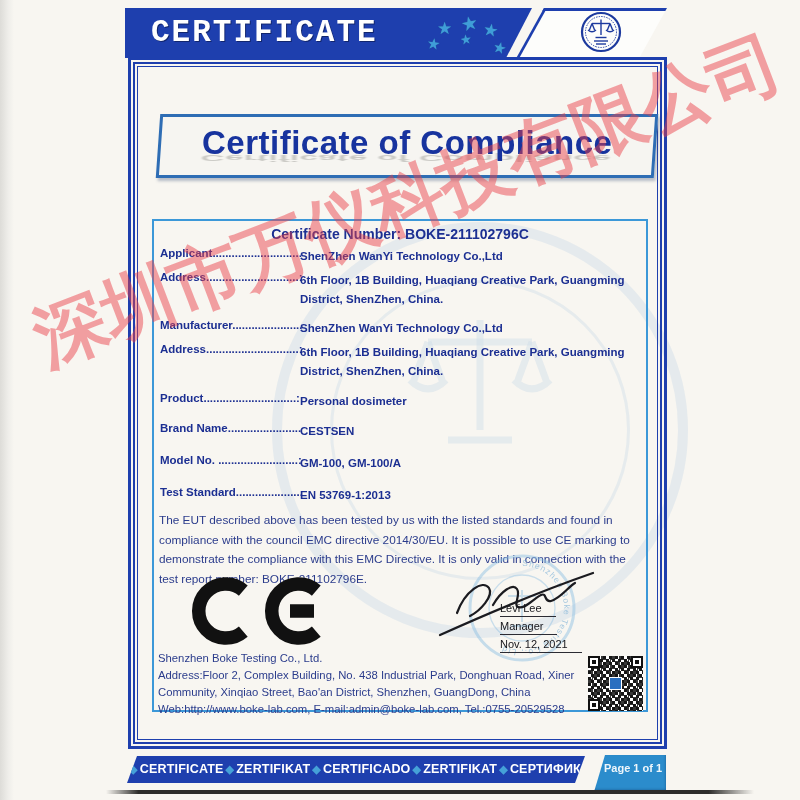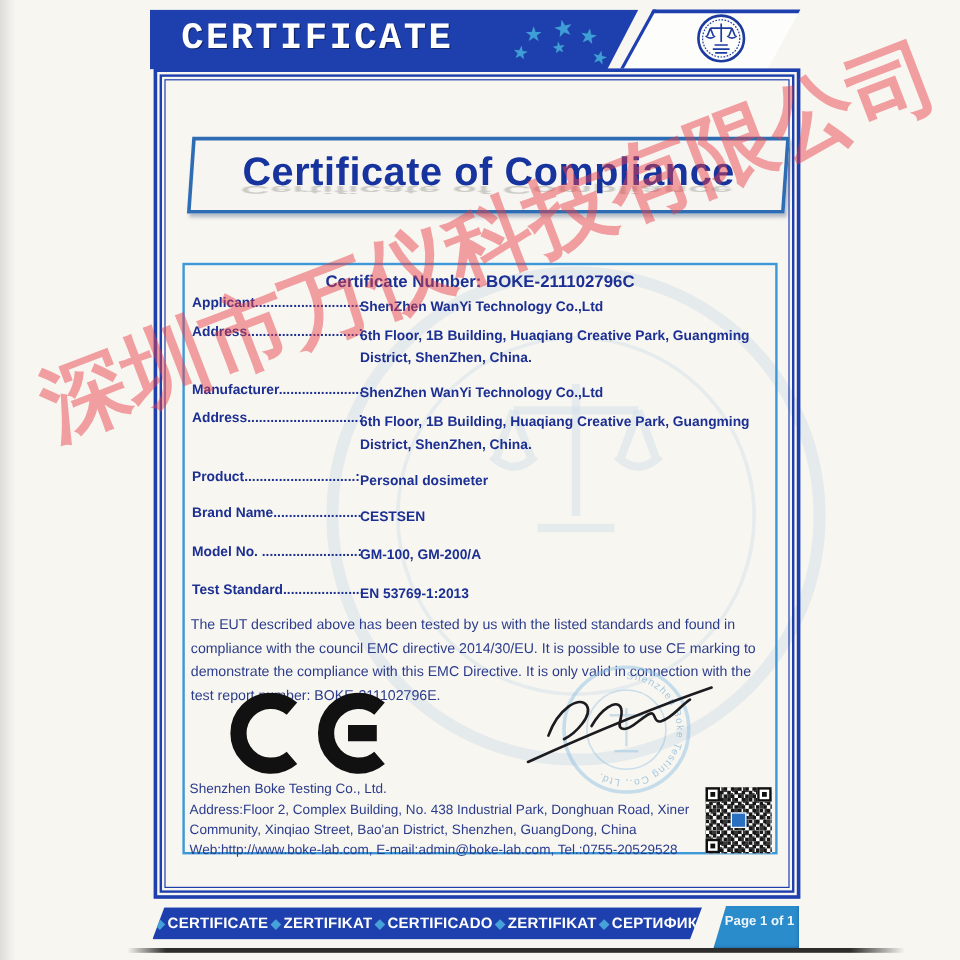--- a/index.html
+++ b/index.html
@@ -168,21 +168,21 @@
   <div class="field-row" style="top:392px;">
     <span class="lbl">Product.............................:</span>
     <span class="val">Personal dosimeter</span>
   </div>
   <div class="field-row" style="top:422px;">
     <span class="lbl">Brand Name.......................:</span>
     <span class="val">CESTSEN</span>
   </div>
   <div class="field-row" style="top:454px;">
     <span class="lbl">Model No. .........................:</span>
-    <span class="val">GM-100, GM-200/A</span>
+    <span class="val">GM-100, GM-100/A</span>
   </div>
   <div class="field-row" style="top:486px;">
     <span class="lbl">Test Standard.....................:</span>
     <span class="val">EN 53769-1:2013</span>
   </div>
 
   <div class="statement">The EUT described above has been tested by us with the listed standards and found in compliance with the council EMC directive 2014/30/EU. It is possible to use CE marking to demonstrate the compliance with this EMC Directive. It is only valid in connection with the test report number: BOKE-211102796E.</div>
 
   <svg class="ce-mark" width="138" height="68" viewBox="0 0 138 68">
     <g stroke="#111" stroke-width="13.5" fill="none">
@@ -207,20 +207,25 @@
       <line x1="50" y1="78" x2="70" y2="78"></line>
     </g>
   </svg>
   <svg class="signature-svg" width="175" height="75" viewBox="0 0 175 75">
     <g stroke="#1b1b20" stroke-width="2.2" fill="none" stroke-linecap="round">
       <path d="M 15 70 C 55 52, 110 28, 168 8"></path>
       <path d="M 32 48 C 40 26 58 14 64 23 C 69 31 55 46 45 51"></path>
       <path d="M 68 40 C 76 26 88 18 92 24 C 96 30 88 40 93 42 C 99 45 108 34 116 30 C 122 27 119 38 126 36 C 136 33 143 22 150 18"></path>
     </g>
   </svg>
+  <div class="sig-block">
+    <span class="wrap"><div>Levi Lee</div></span>
+    <span class="wrap"><div>Manager</div></span>
+    <span class="wrap"><div>Nov. 12, 2021</div></span>
+  </div>
 
   <div class="issuer">
     <div>Shenzhen Boke Testing Co., Ltd.</div>
     <div>Address:Floor 2, Complex Building, No. 438 Industrial Park, Donghuan Road, Xiner Community, Xinqiao Street, Bao'an District, Shenzhen, GuangDong, China</div>
     <div>Web:http://www.boke-lab.com, E-mail:admin@boke-lab.com, Tel.:0755-20529528</div>
   </div>
 
   <div class="qr">
     <div class="finder f-tl"></div>
     <div class="finder f-tr"></div>

